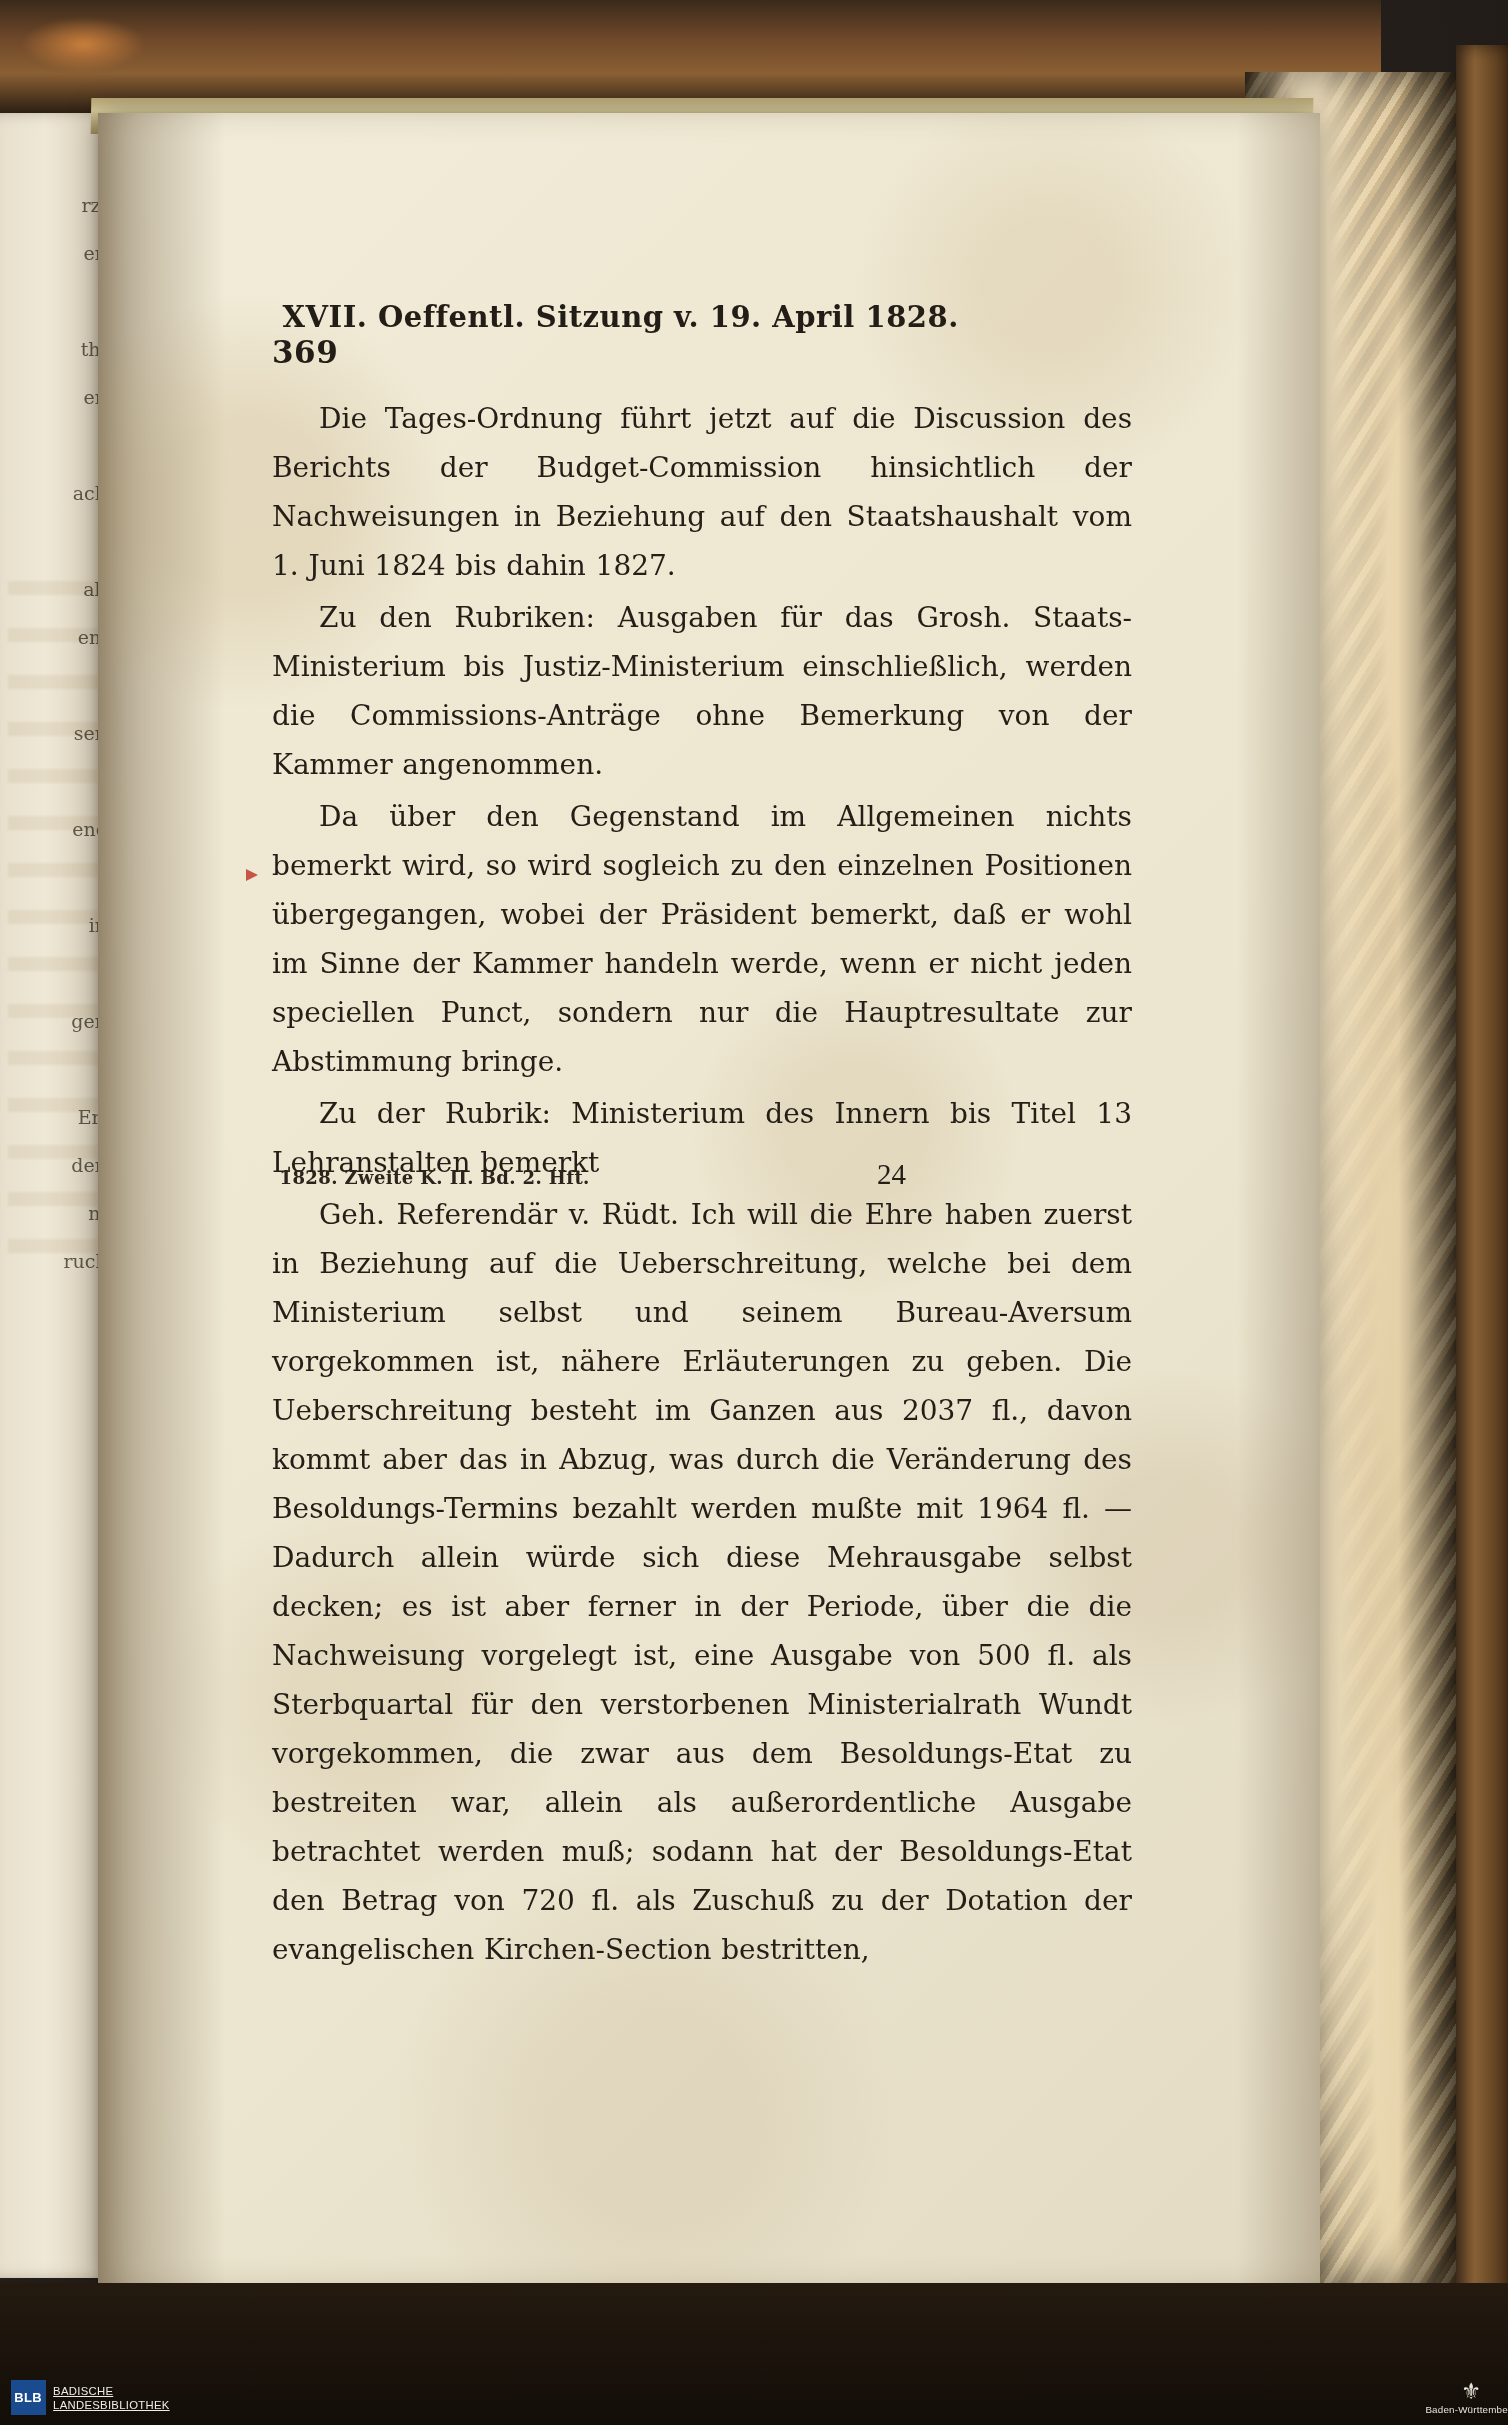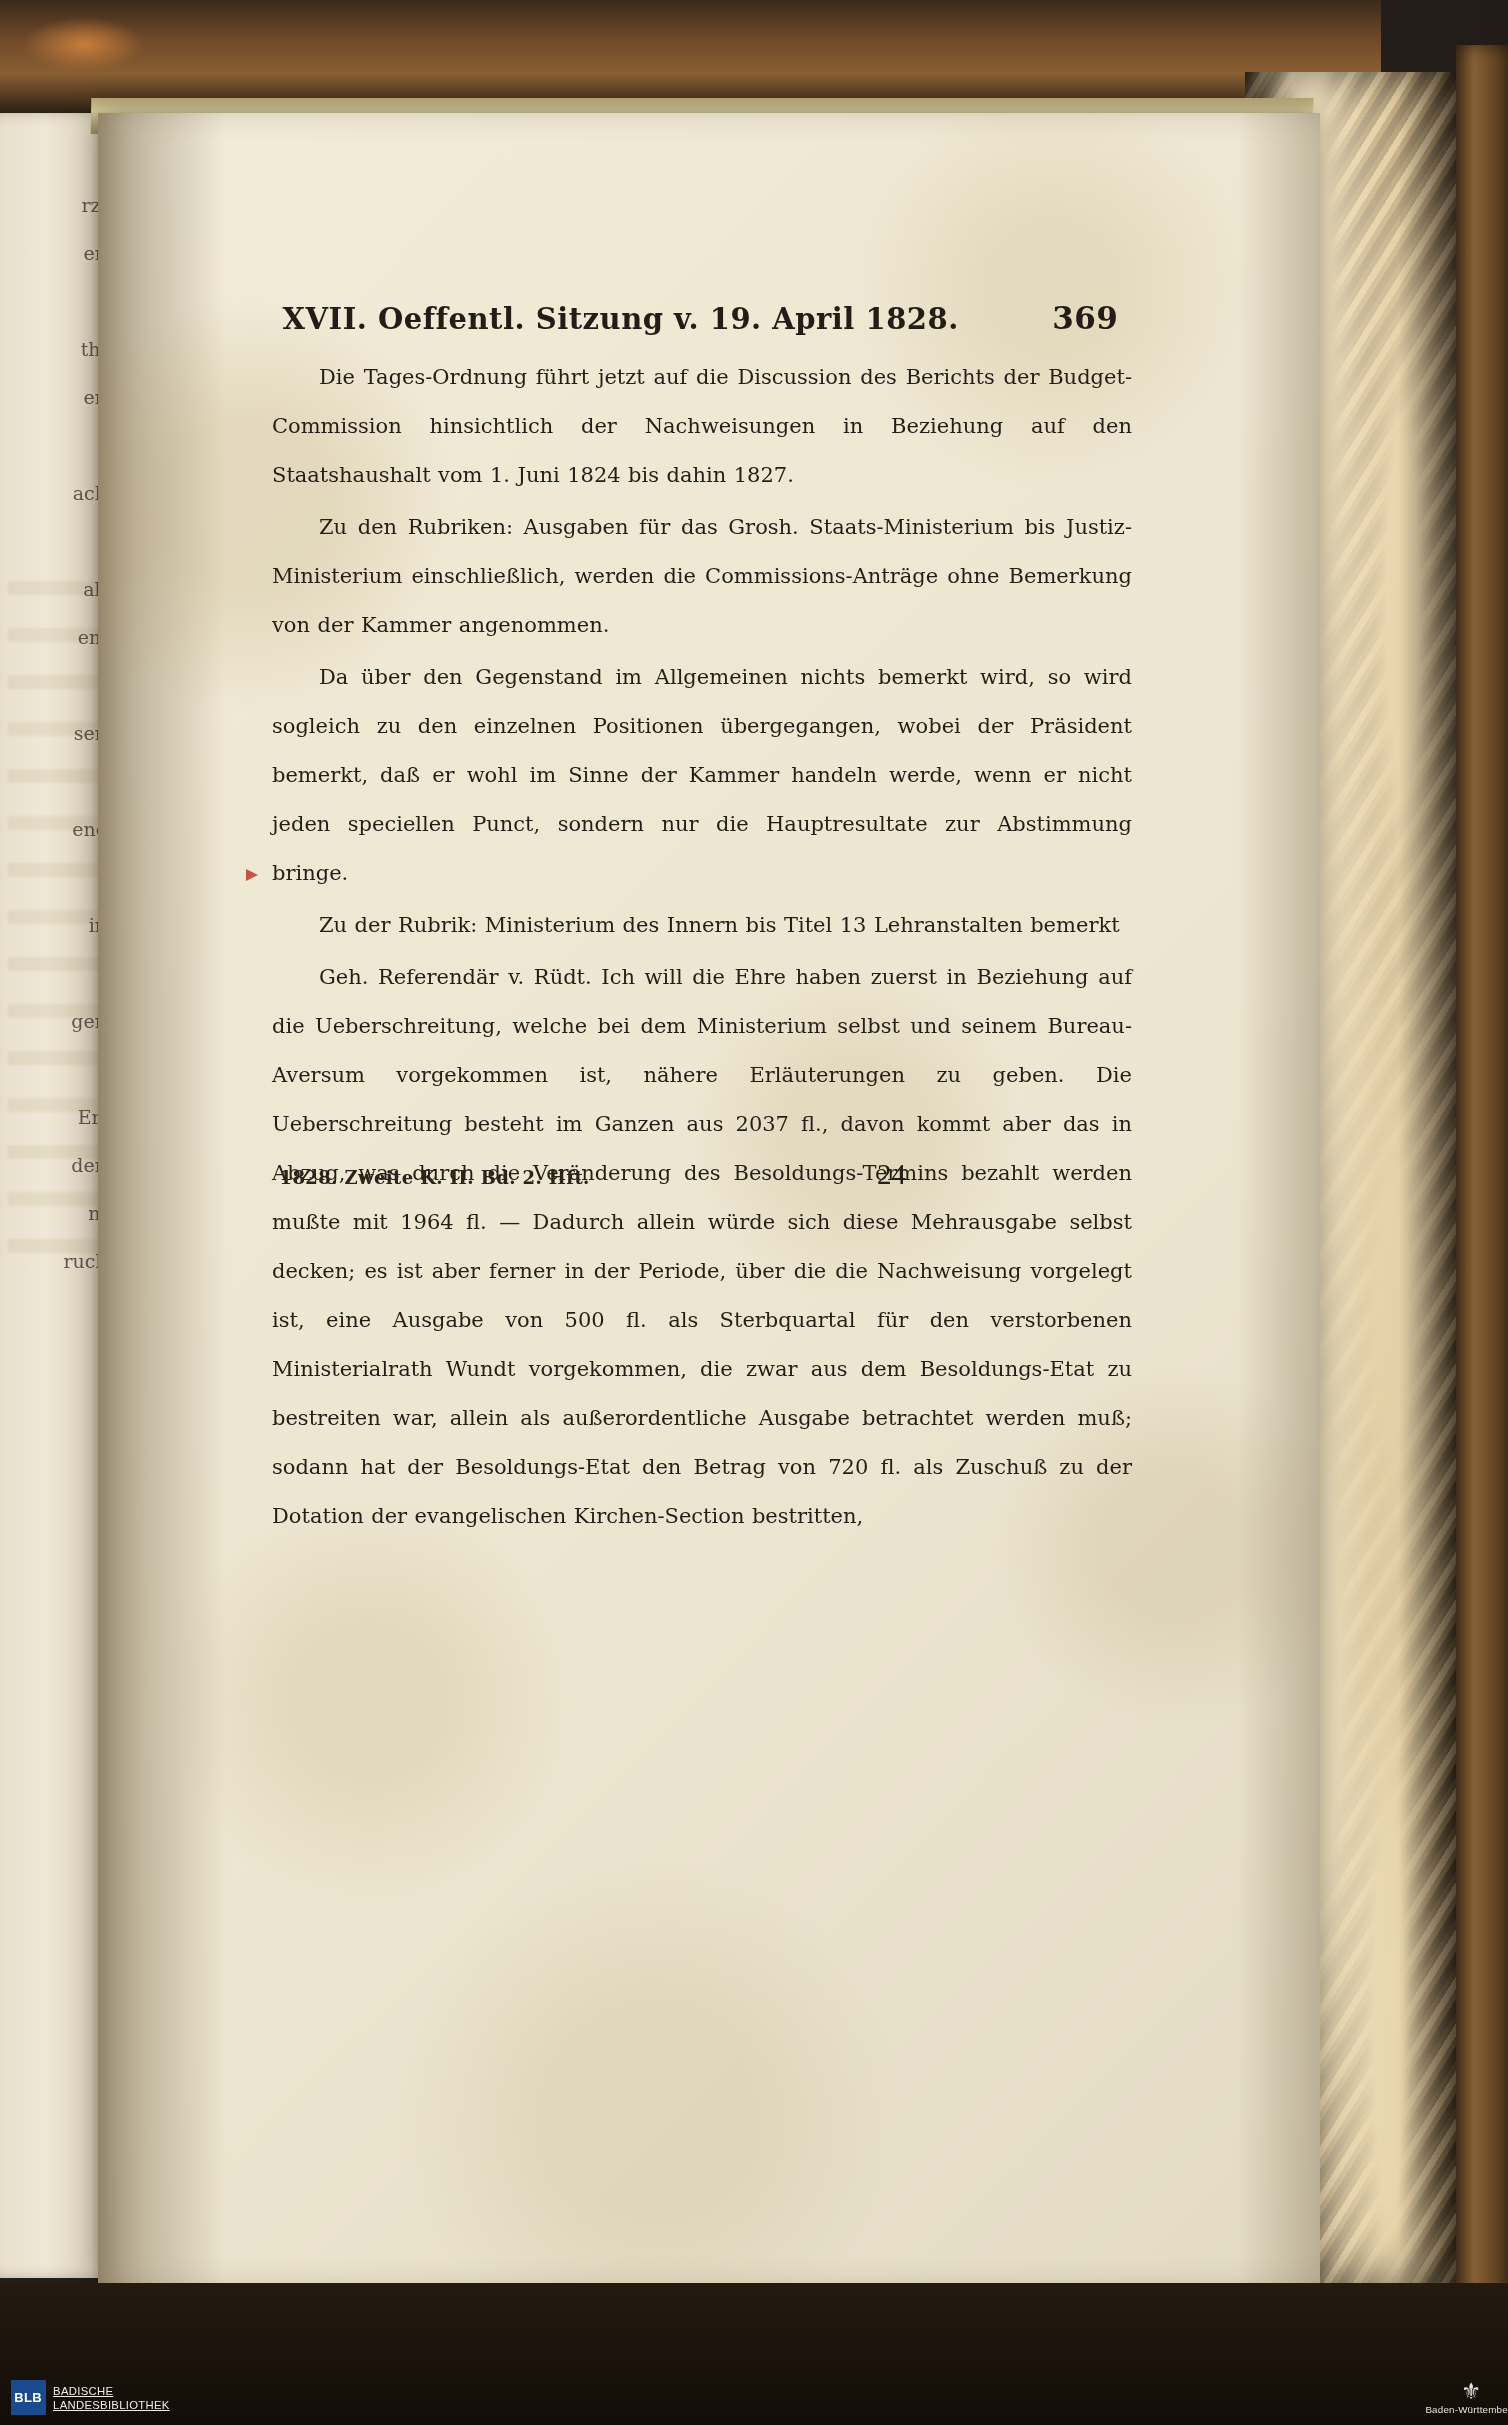--- a/index.html
+++ b/index.html
@@ -200,29 +200,30 @@
   }
 
   .running-head {
     display: flex;
     align-items: baseline;
     justify-content: space-between;
     font-family: "DejaVu Serif", serif;
     font-weight: 700;
     font-size: 29px;
     letter-spacing: 0.5px;
-    margin-bottom: 17px;
+    margin-bottom: 24px;
     white-space: nowrap;
+    flex-direction: column;
   }
   .running-head .rh-title { padding-left: 10.6px; }
   .running-head .rh-page { padding-right: 13.6px; font-size: 31px; }
 
   .para {
     font-family: "DejaVu Serif", serif;
-    font-size: 21px;
+    font-size: 28px;
     line-height: 49px;
     text-align: justify;
     text-justify: inter-word;
     margin: 0 0 3px 0;
     text-indent: 47px;
     color: #241e17;
     word-spacing: 0.8px;
   }
 
   .colophon {

